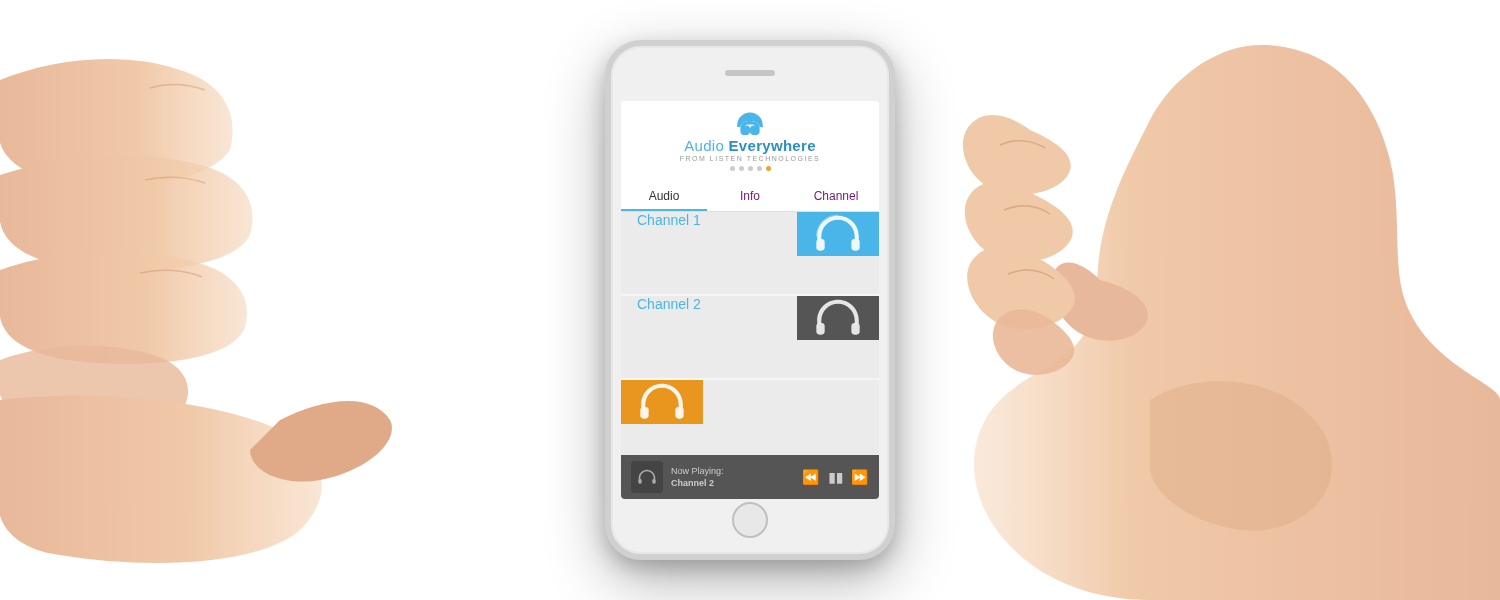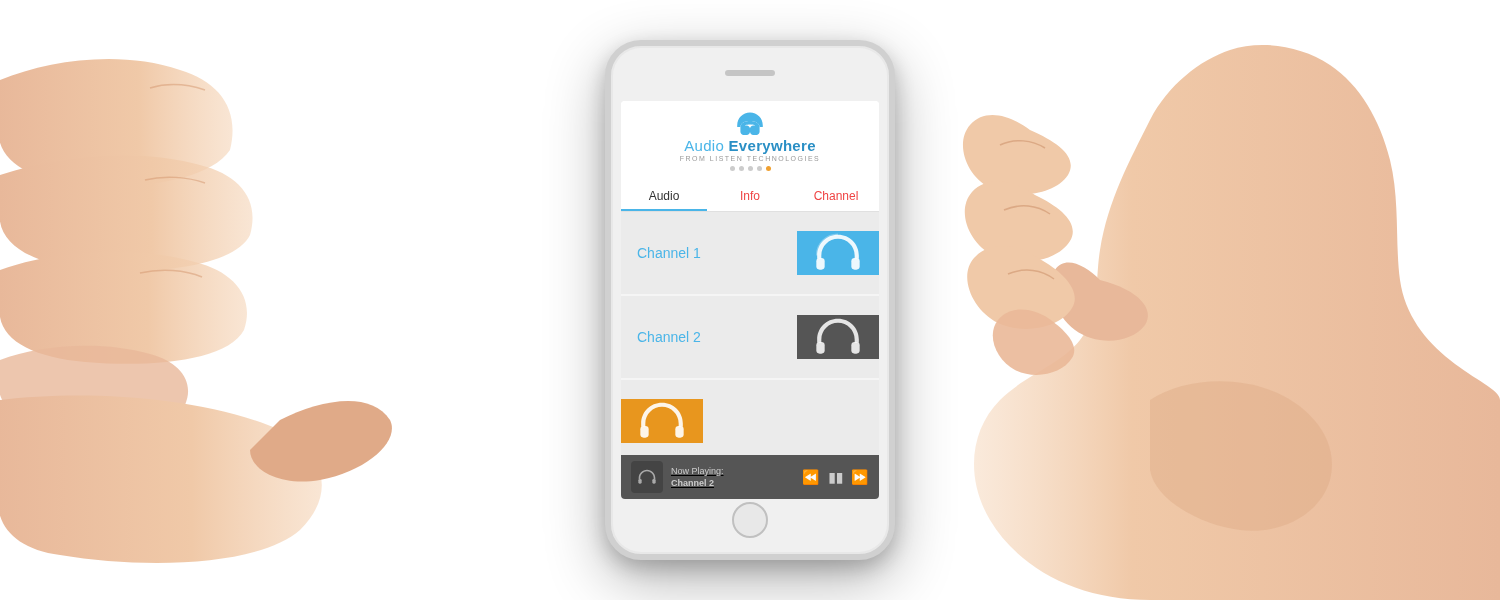--- a/index.html
+++ b/index.html
@@ -124,41 +124,41 @@
       display: flex;
       border-bottom: 1px solid #e0e0e0;
       background: white;
     }
 
     .tab {
       flex: 1;
       text-align: center;
       padding: 8px 0 6px;
       font-size: 12px;
-      color: #ef4444;
+      color: #701a75;
       cursor: pointer;
       border-bottom: 2px solid transparent;
       position: relative;
     }
 
     .tab.active {
       color: #333;
       border-bottom: 2px solid #4ab5e8;
     }
 
     
     .channel-list {
       flex: 1;
       overflow: hidden;
       background: #f5f5f5;
     }
 
     .channel-item {
       display: flex;
-      align-items: center;
+      align-items: flex-start;
       margin-bottom: 2px;
       background: #ebebeb;
       height: 82px;
     }
 
     .channel-name {
       flex: 1;
       display: flex;
       align-items: center;
       padding: 0 16px;
@@ -208,21 +208,20 @@
       background: #444;
       border-radius: 4px;
       display: flex;
       align-items: center;
       justify-content: center;
       flex-shrink: 0;
     }
 
     .np-text {
       flex: 1;
-      text-decoration: underline;
     }
 
     .np-label {
       font-size: 9px;
       color: #ccc;
       line-height: 1.3;
     }
 
     .np-channel {
       font-size: 9px;

